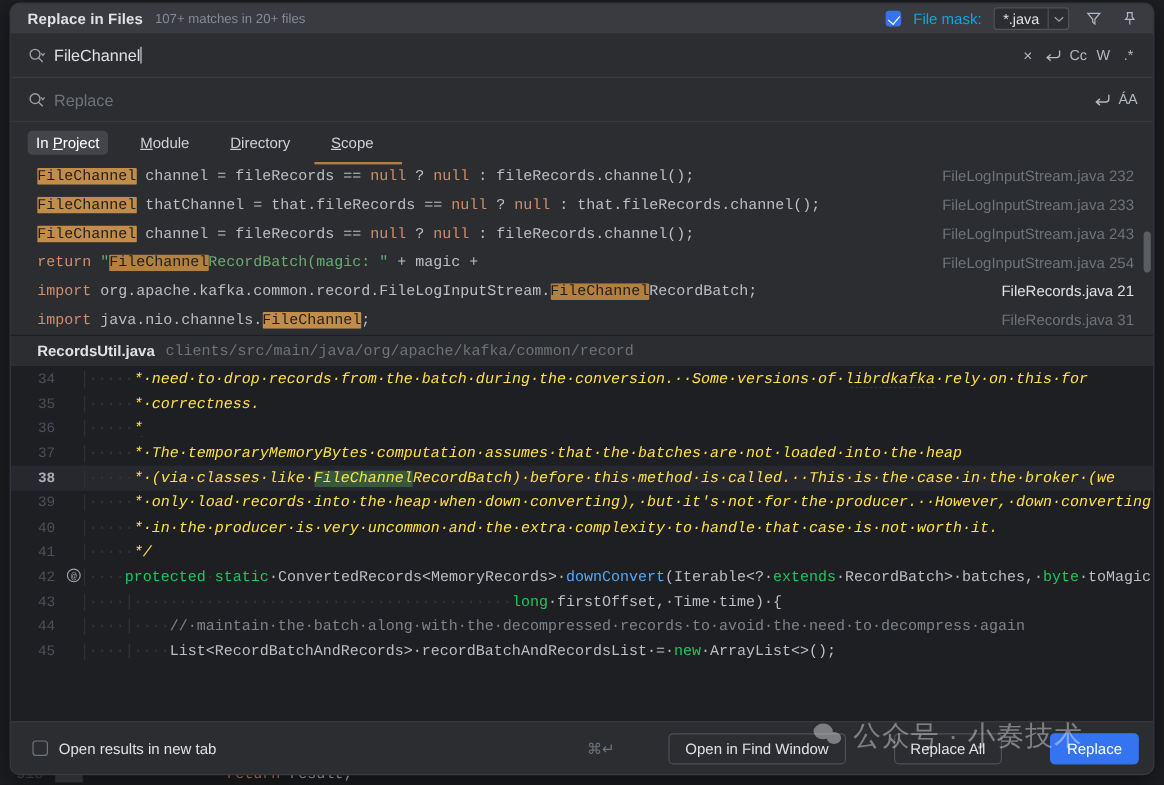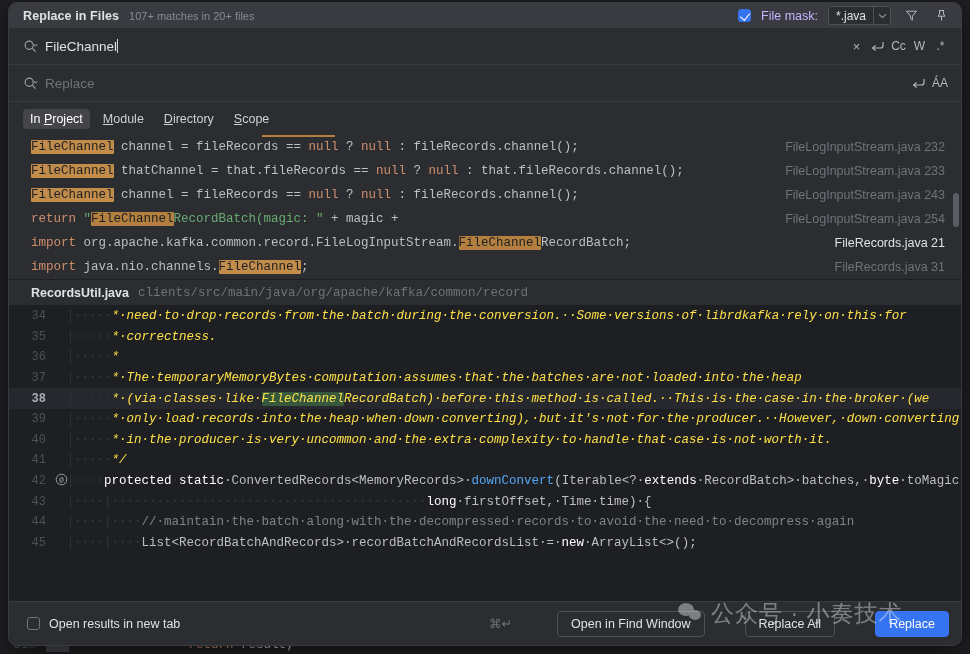--- a/index.html
+++ b/index.html
@@ -69,21 +69,21 @@
   .checkbox.checked {
     background: #3574f0; border-color: #3574f0;
   }
   .checkbox.checked::after {
     content: ""; position: absolute;
     left: 3px; top: 1px;
     width: 5px; height: 8px;
     border: solid #fff; border-width: 0 1.7px 1.7px 0;
     transform: rotate(40deg);
   }
-  #file-mask-label { font-size: 12.5px; color: #c4b5fd; }
+  #file-mask-label { font-size: 12.5px; color: #0ea5e9; }
   #file-mask-combo {
     display: flex; align-items: stretch;
     height: 19px;
     border: 1px solid #4e5157;
     border-radius: 3px;
     background: #2b2d30;
     overflow: hidden;
   }
   #file-mask-value {
     display: flex; align-items: center;
@@ -149,21 +149,21 @@
     display: flex; align-items: center;
     padding: 0 10px 0 14px;
   }
 
   
   #scope-tabs {
     height: 33px; flex: 0 0 33px;
     background: #2b2d30;
     display: flex; align-items: center;
     padding: 0 14px;
-    gap: 6px;
+    gap: 20px;
   }
   .scope-tab {
     font-size: 12.5px; color: #ced0d6;
     padding: 3px 7px;
     border-radius: 4px;
     white-space: nowrap;
   }
   .scope-tab.active { background: #43454a; color: #ffffff; }
   .mn { text-decoration: underline; }
 
@@ -255,21 +255,21 @@
     text-align: center;
     color: #9da0a8; font-size: 11px;
   }
   .code-body {
     flex: 1 1 auto;
     border-left: 1px solid #2f3136;
     padding-left: 3px;
     overflow: hidden; white-space: pre;
   }
   .c-cmt { color: #fde047; font-style: italic; }
-  .c-kw { color: #ffffff; }
+  .c-kw { color: #22c55e; }
   .c-mth { color: #56a8f5; }
   .c-plain { color: #bcbec4; }
   .c-cmt2 { color: #7f8389; text-align: center; }
   .ws { color: #33363b; }
   .spell {
     border-bottom: 2px dotted #5c8f6a;
     padding-bottom: 0px;
   }
   .hl-green { background: #36593d; border-radius: 1px; }
 

